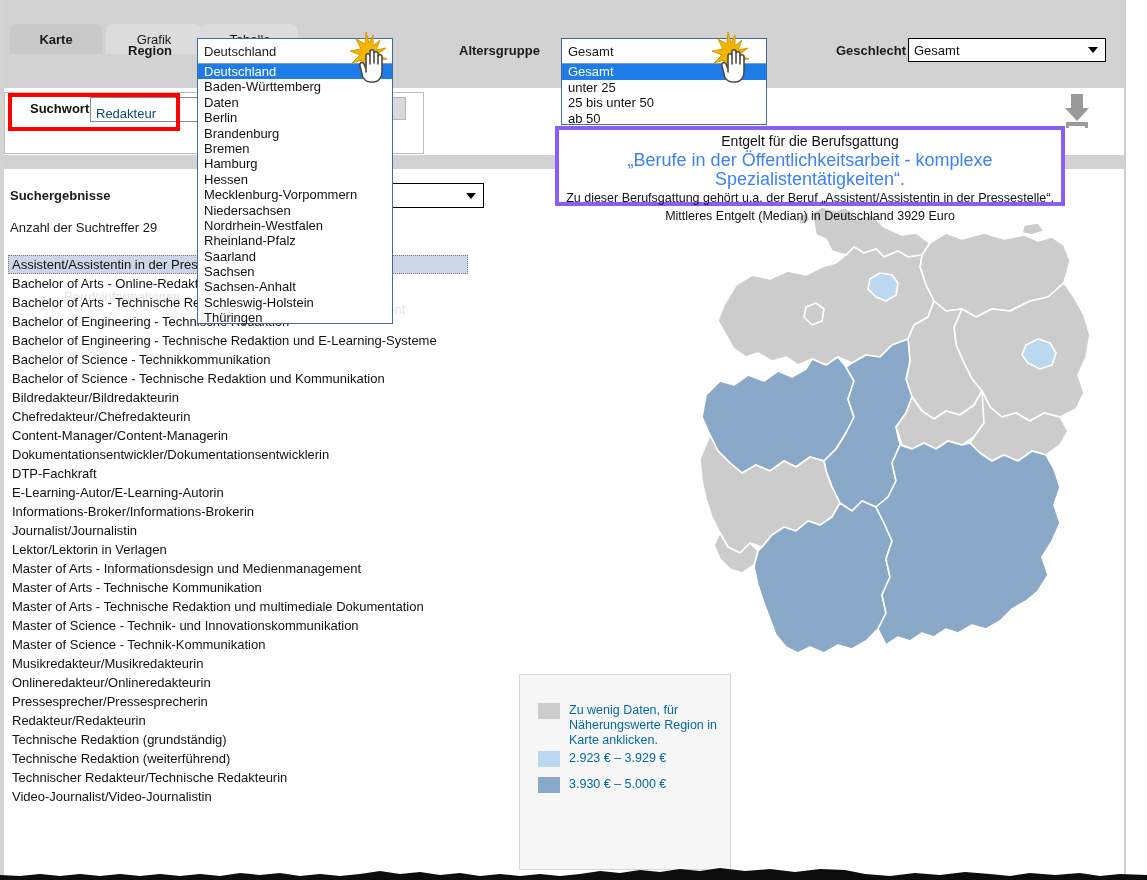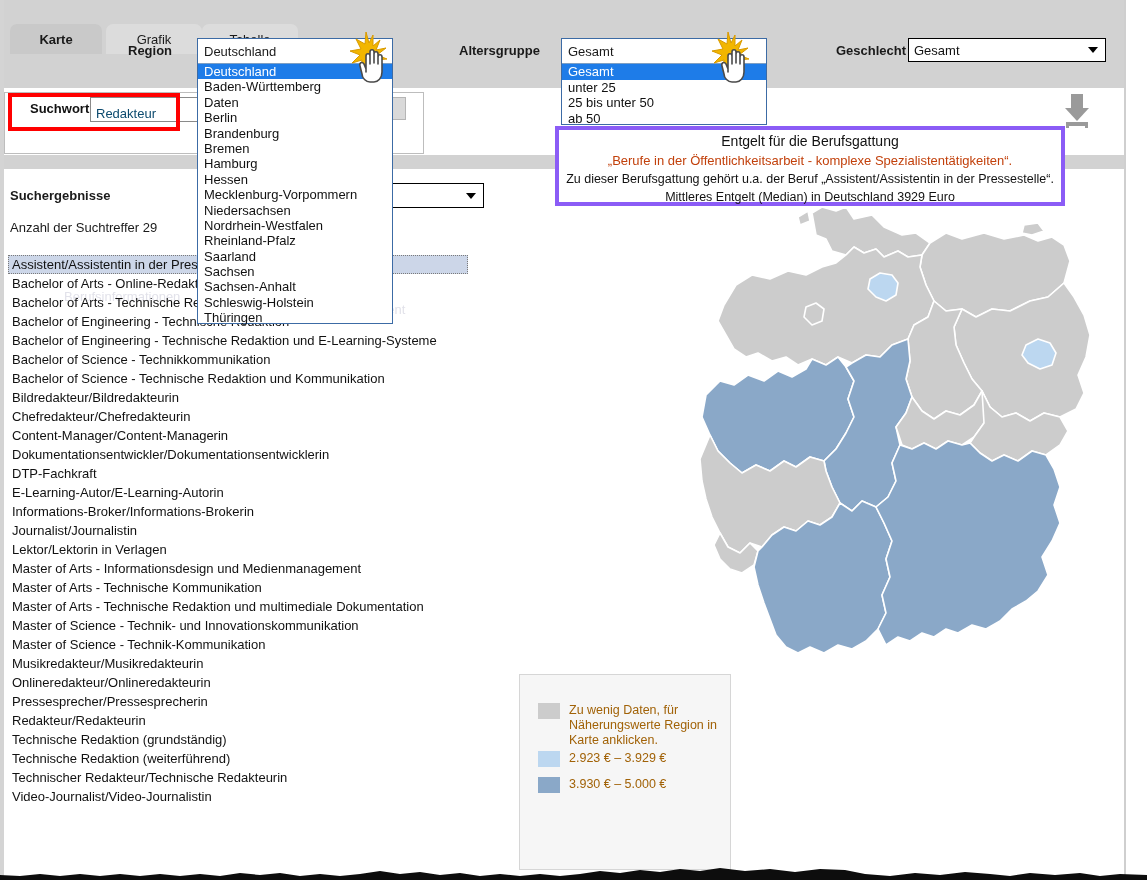--- a/index.html
+++ b/index.html
@@ -62,30 +62,30 @@
   .res-item{height:19px;line-height:19px;padding-left:4px;font-size:13px;color:#111;white-space:nowrap;}
   .res-item.hl{background:#ccd6e8;outline:1px dotted #7a7a7a;outline-offset:-1px;width:456px;}
 
   
   .ghost{position:absolute;color:#e2e2ea;font-size:13px;white-space:nowrap;}
 
   
   .infobox{position:absolute;left:555px;top:126px;width:510px;height:80px;background:#ffffff;
       border:4px solid #8b5cf6;box-sizing:border-box;text-align:center;z-index:20;padding-top:2px;}
   .infobox .l1{font-size:14px;line-height:19px;color:#111;}
-  .infobox .l2{font-size:13px;line-height:19px;color:#c2410c;}
+  .infobox .l2{font-size:18px;line-height:19px;color:#3b82f6;}
   .infobox .l3{font-size:12.5px;line-height:18px;color:#111;}
   .infobox .l4{font-size:12.5px;line-height:18px;color:#111;}
 
   
   .legend{position:absolute;left:519px;top:674px;width:212px;height:196px;background:#f6f6f6;
       border:1px solid #d6d6d6;box-sizing:border-box;}
   .legend-row{position:absolute;display:flex;align-items:flex-start;}
   .sw{width:22px;height:16px;flex:0 0 22px;margin-right:9px;}
-  .legend-text{font-size:12.5px;line-height:15px;color:#a16207;}
+  .legend-text{font-size:12.5px;line-height:15px;color:#0369a1;}
 
   
   .dl{position:absolute;left:1060px;top:92px;width:34px;height:38px;}
 
   
   .map{position:absolute;left:640px;top:205px;width:500px;height:630px;}
 
   
   .cursor{position:absolute;width:56px;height:56px;z-index:70;pointer-events:none;}
 

